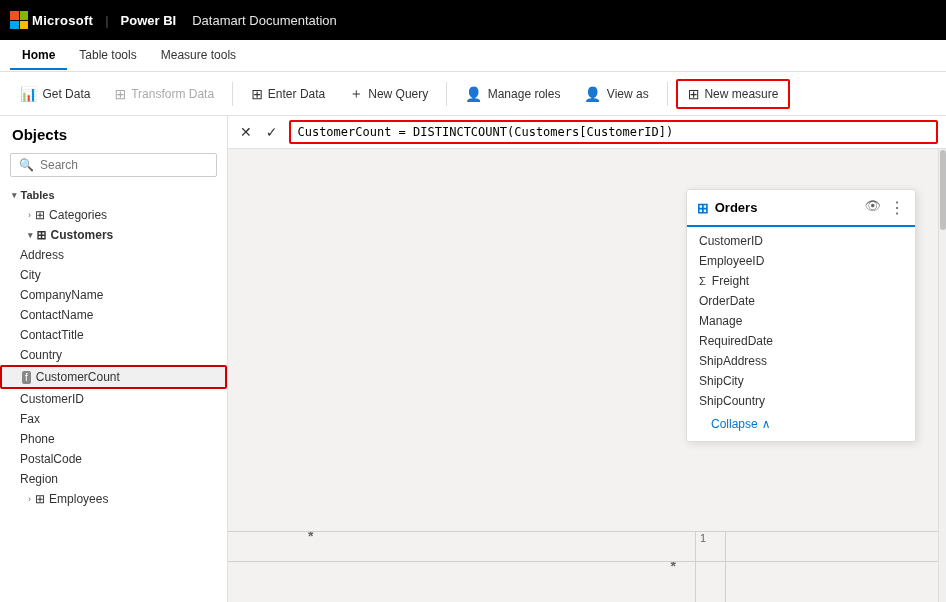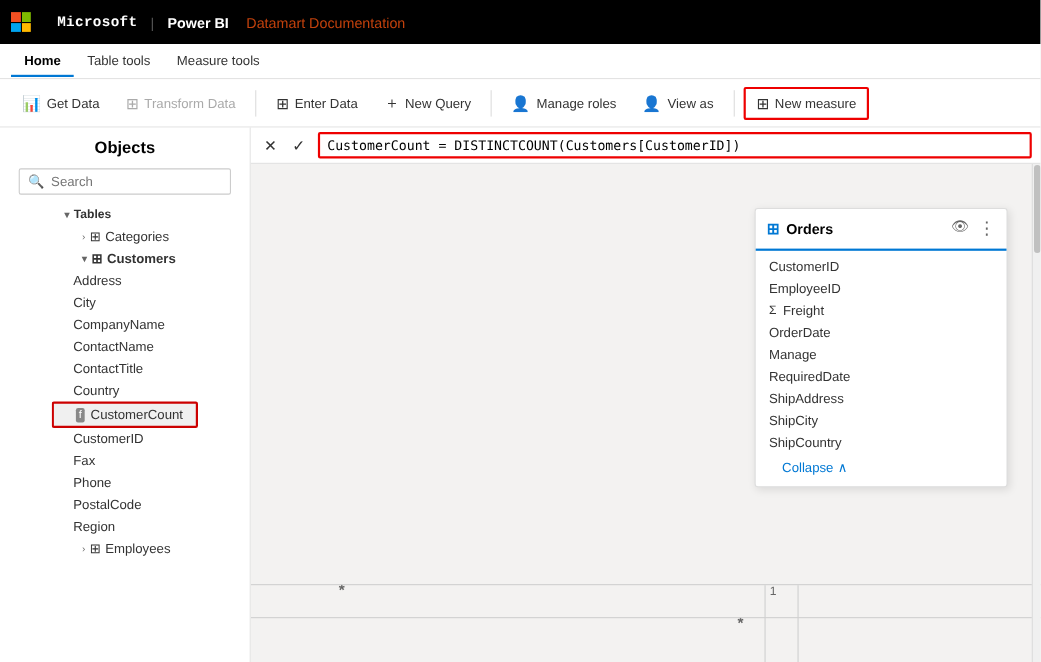--- a/index.html
+++ b/index.html
@@ -2,31 +2,31 @@
 <html><head>
   <meta charset="utf-8">
   <style>
     * { box-sizing: border-box; margin: 0; padding: 0; }
     body { font-family: 'Segoe UI', Arial, sans-serif; font-size: 13px; background: #f3f2f1; overflow: hidden; width: 946px; height: 602px; }
 
     
     .title-bar {
       display: flex; align-items: center; background: #000; height: 40px; padding: 0 10px; gap: 10px;
     }
-    .ms-logo { display: flex; align-items: center; gap: 24px; font-family: Liberation Mono, monospace; }
+    .ms-logo { display: flex; align-items: center; gap: 4px; }
     .ms-logo-grid { width: 18px; height: 18px; display: grid; grid-template-columns: 1fr 1fr; gap: 1px; }
     .ms-logo-grid span { display: block; }
     .ms-logo-grid span:nth-child(1) { background: #f25022; }
     .ms-logo-grid span:nth-child(2) { background: #7fba00; }
     .ms-logo-grid span:nth-child(3) { background: #00a4ef; }
     .ms-logo-grid span:nth-child(4) { background: #ffb900; }
     .ms-logo-text { color: #fff; font-size: 13px; font-weight: 600; letter-spacing: 0.3px; }
     .title-divider { color: #555; margin: 0 2px; }
     .powerbi-text { color: #fff; font-size: 13px; font-weight: 700; }
-    .doc-title { color: #c2410c; font-size: 13px; margin-left: 6px; text-align: center; }
+    .doc-title { color: #e5e5e5; font-size: 13px; margin-left: 6px; text-align: center; }
 
     
     .ribbon-tabs {
       display: flex; align-items: center; background: #fff; border-bottom: 1px solid #e0e0e0;
       padding: 0 10px; height: 32px;
     }
     .ribbon-tab {
       padding: 6px 12px; font-size: 12px; cursor: pointer; color: #333;
       border-bottom: 2px solid transparent; margin-bottom: -1px;
     }
@@ -49,21 +49,21 @@
     .toolbar-separator { width: 1px; background: #ddd; height: 24px; margin: 0 4px; }
 
     .btn-icon { font-size: 14px; }
 
     
     .main-layout { display: flex; height: calc(602px - 40px - 32px - 44px); }
 
     
     .sidebar {
       width: 228px; background: #fff; border-right: 1px solid #e0e0e0;
-      display: flex; flex-direction: column; flex-shrink: 0; align-items: center;
+      display: flex; flex-direction: column; flex-shrink: 0;
     }
     .sidebar-header {
       padding: 10px 12px 6px; font-size: 15px; font-weight: 700; color: #000;
     }
     .search-box {
       display: flex; align-items: center; margin: 4px 10px 8px;
       border: 1px solid #ccc; border-radius: 2px; padding: 4px 8px; gap: 6px;
       background: #fff;
     }
     .search-box input {

